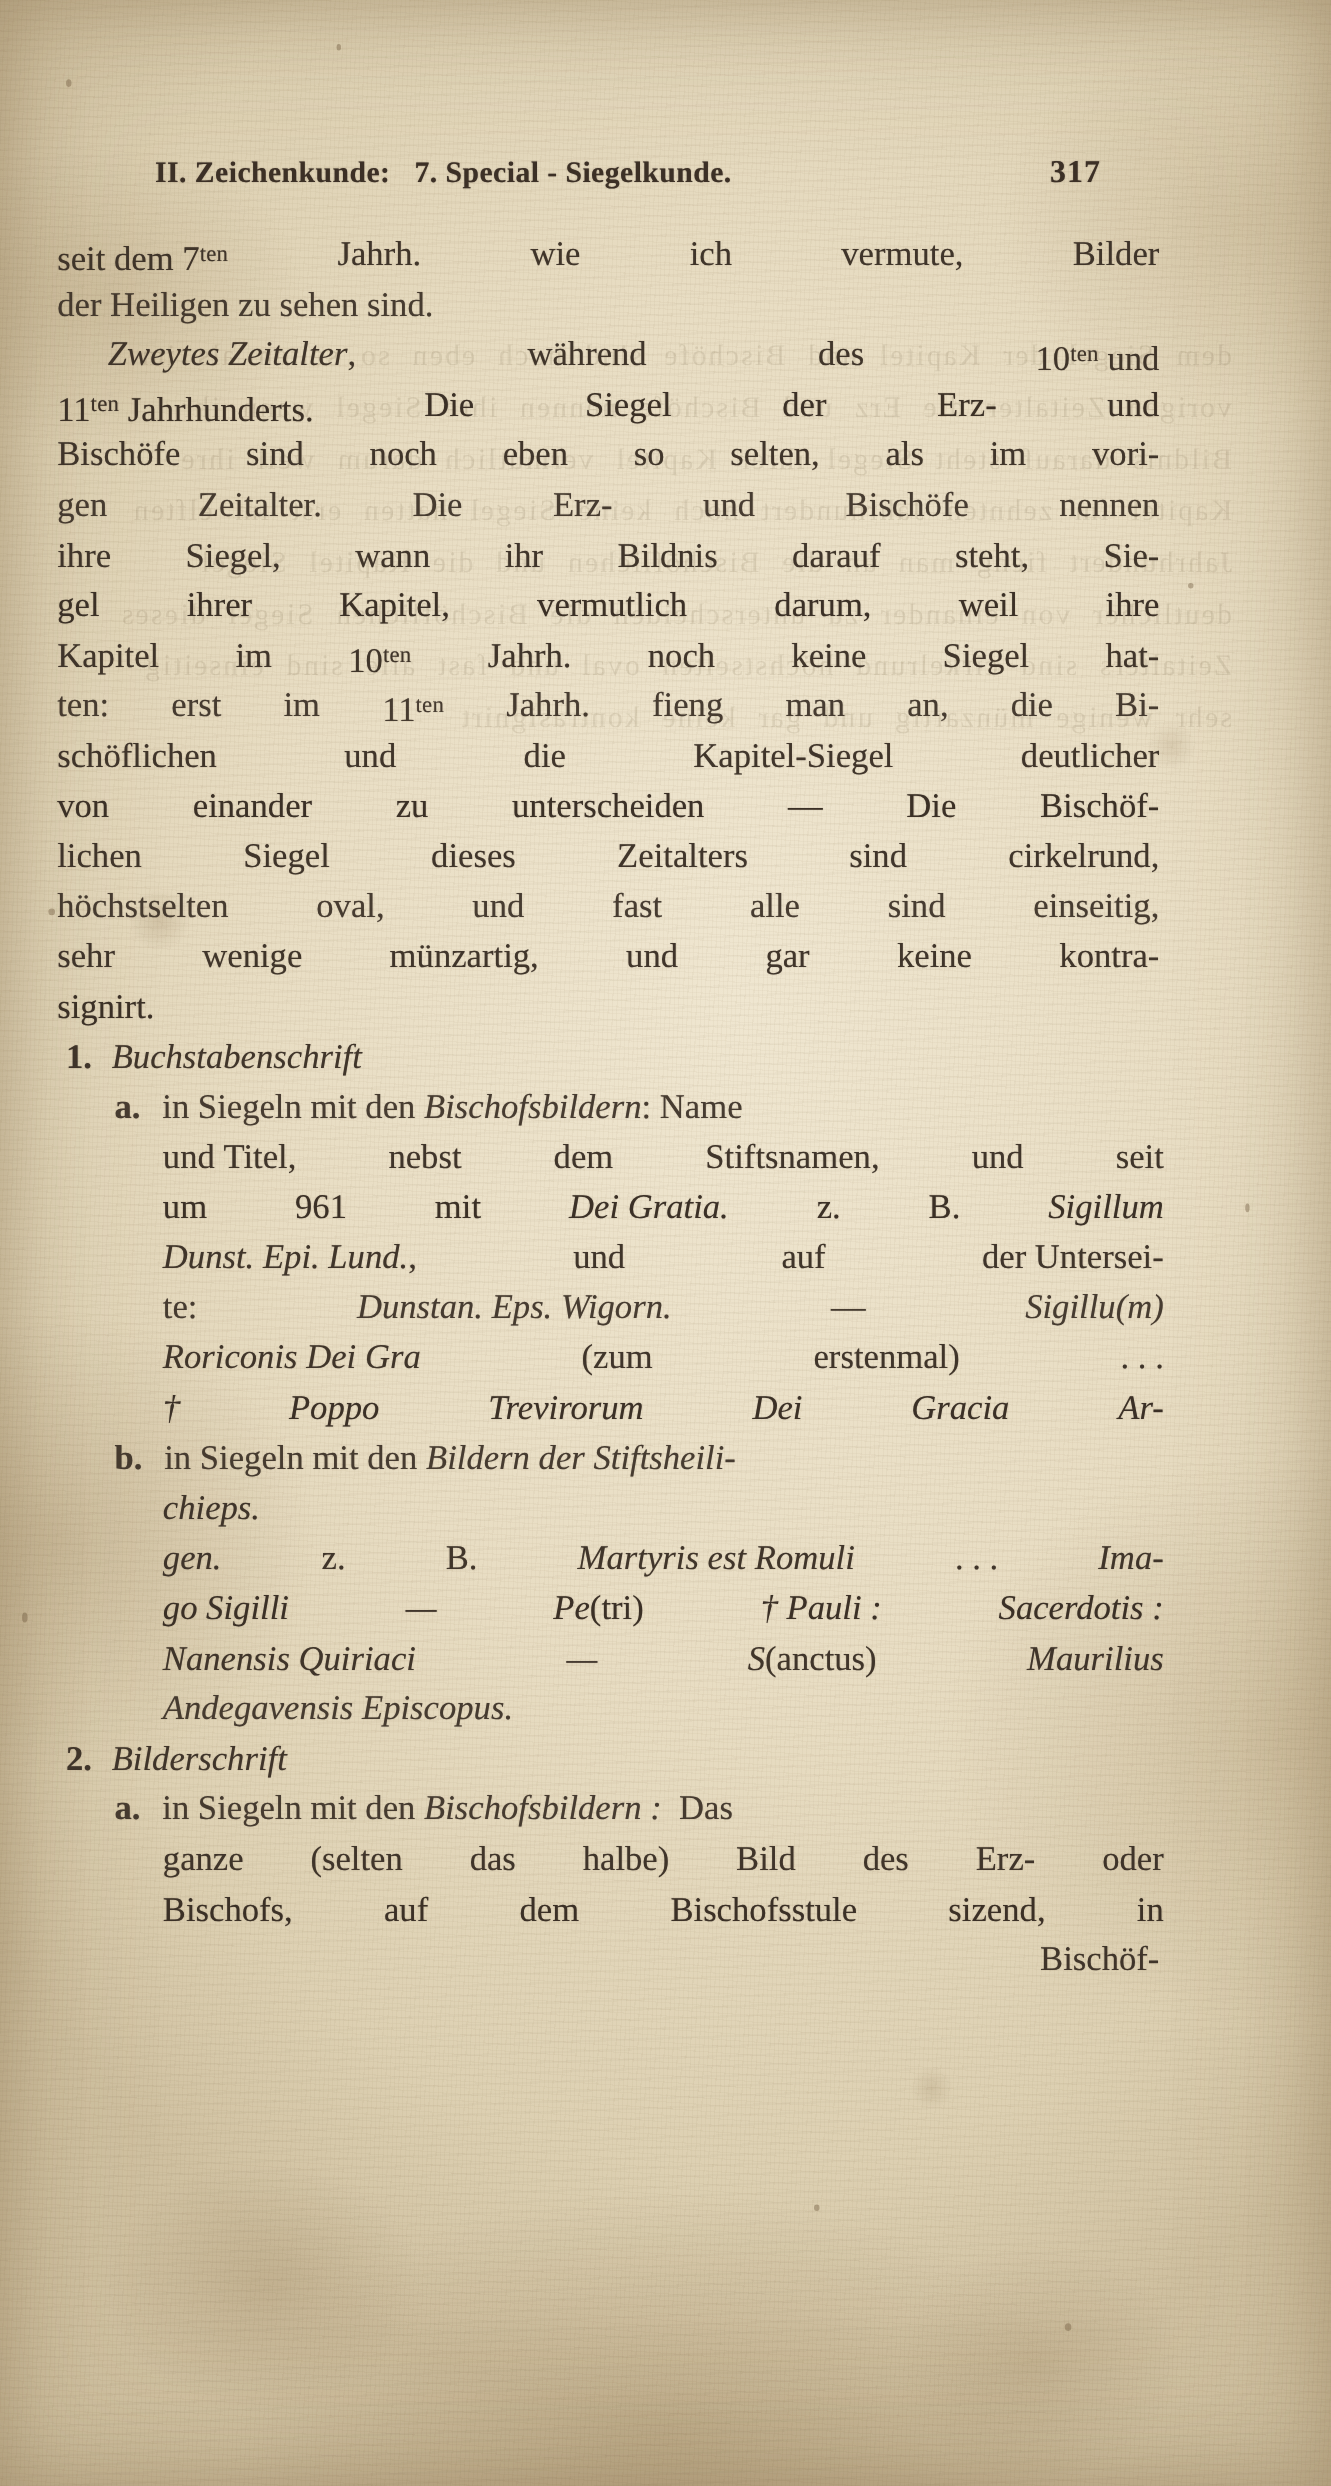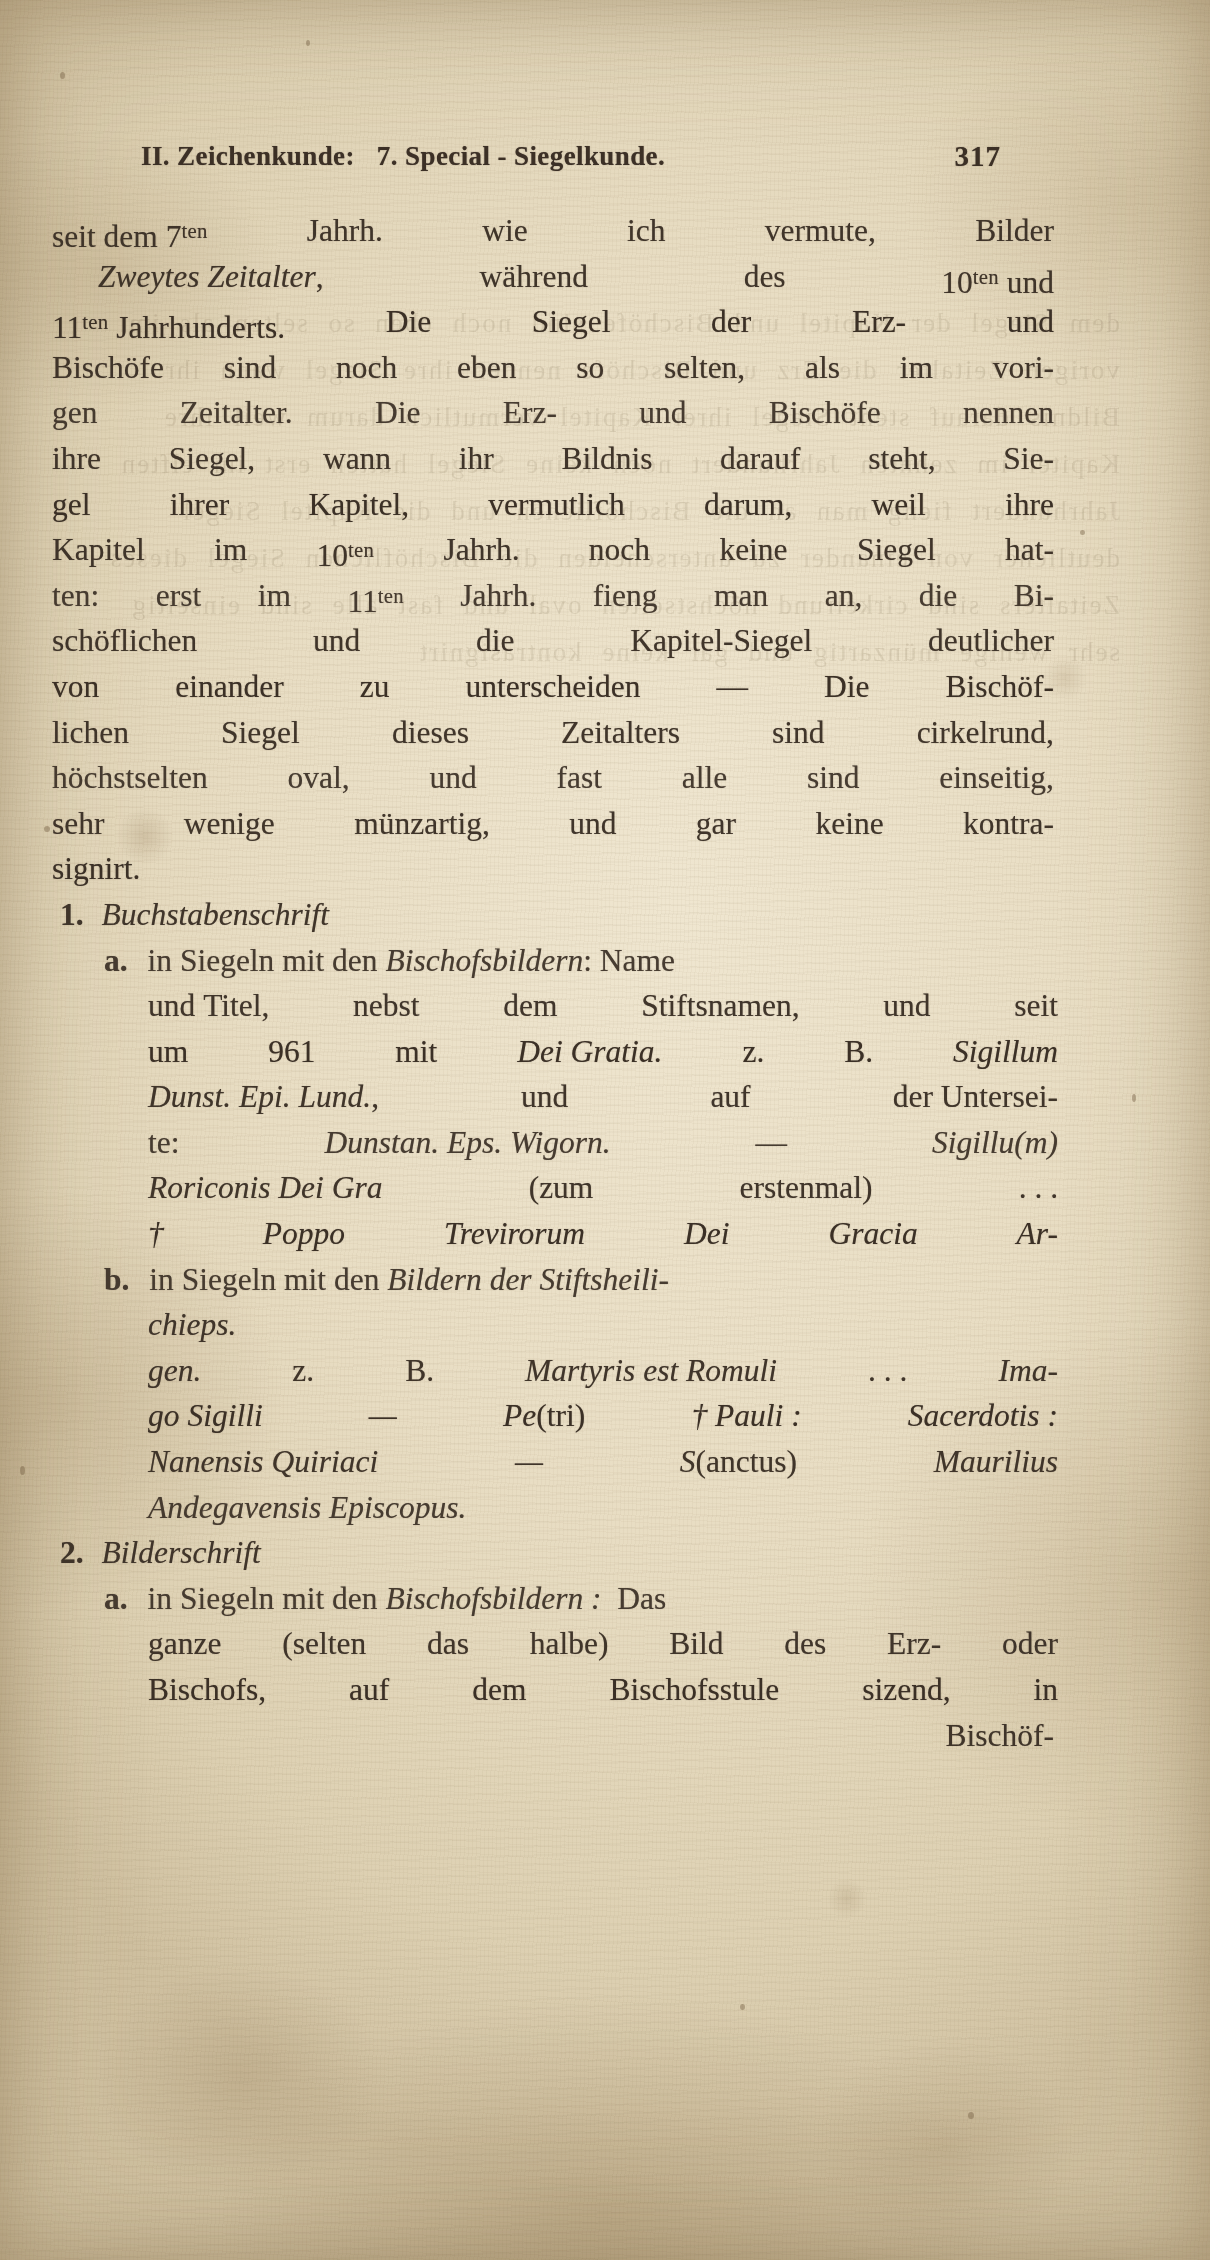--- a/index.html
+++ b/index.html
@@ -202,20 +202,21 @@
       <div class="ln ink-a">
         <span class="just" style="width:1002px;">
           <span>seit dem <span>7</span><span class="sup">ten</span></span>
             <span>Jahrh.</span>
             <span>wie</span>
             <span>ich</span>
             <span>vermute,</span>
             <span>Bilder</span>
         </span>
       </div>
+      <div class="ln ink-b">der Heiligen zu sehen sind.</div>
 
       <div class="ln ind-para ink-a">
         <span class="just" style="width:956px;">
           <span class="it">Zweytes&nbsp;Zeitalter<span style="font-style:normal;">,</span></span>
             <span>während</span>
             <span>des</span>
             <span>10<span class="sup">ten</span>&nbsp;und</span>
         </span>
       </div>
       <div class="ln ink-c">

